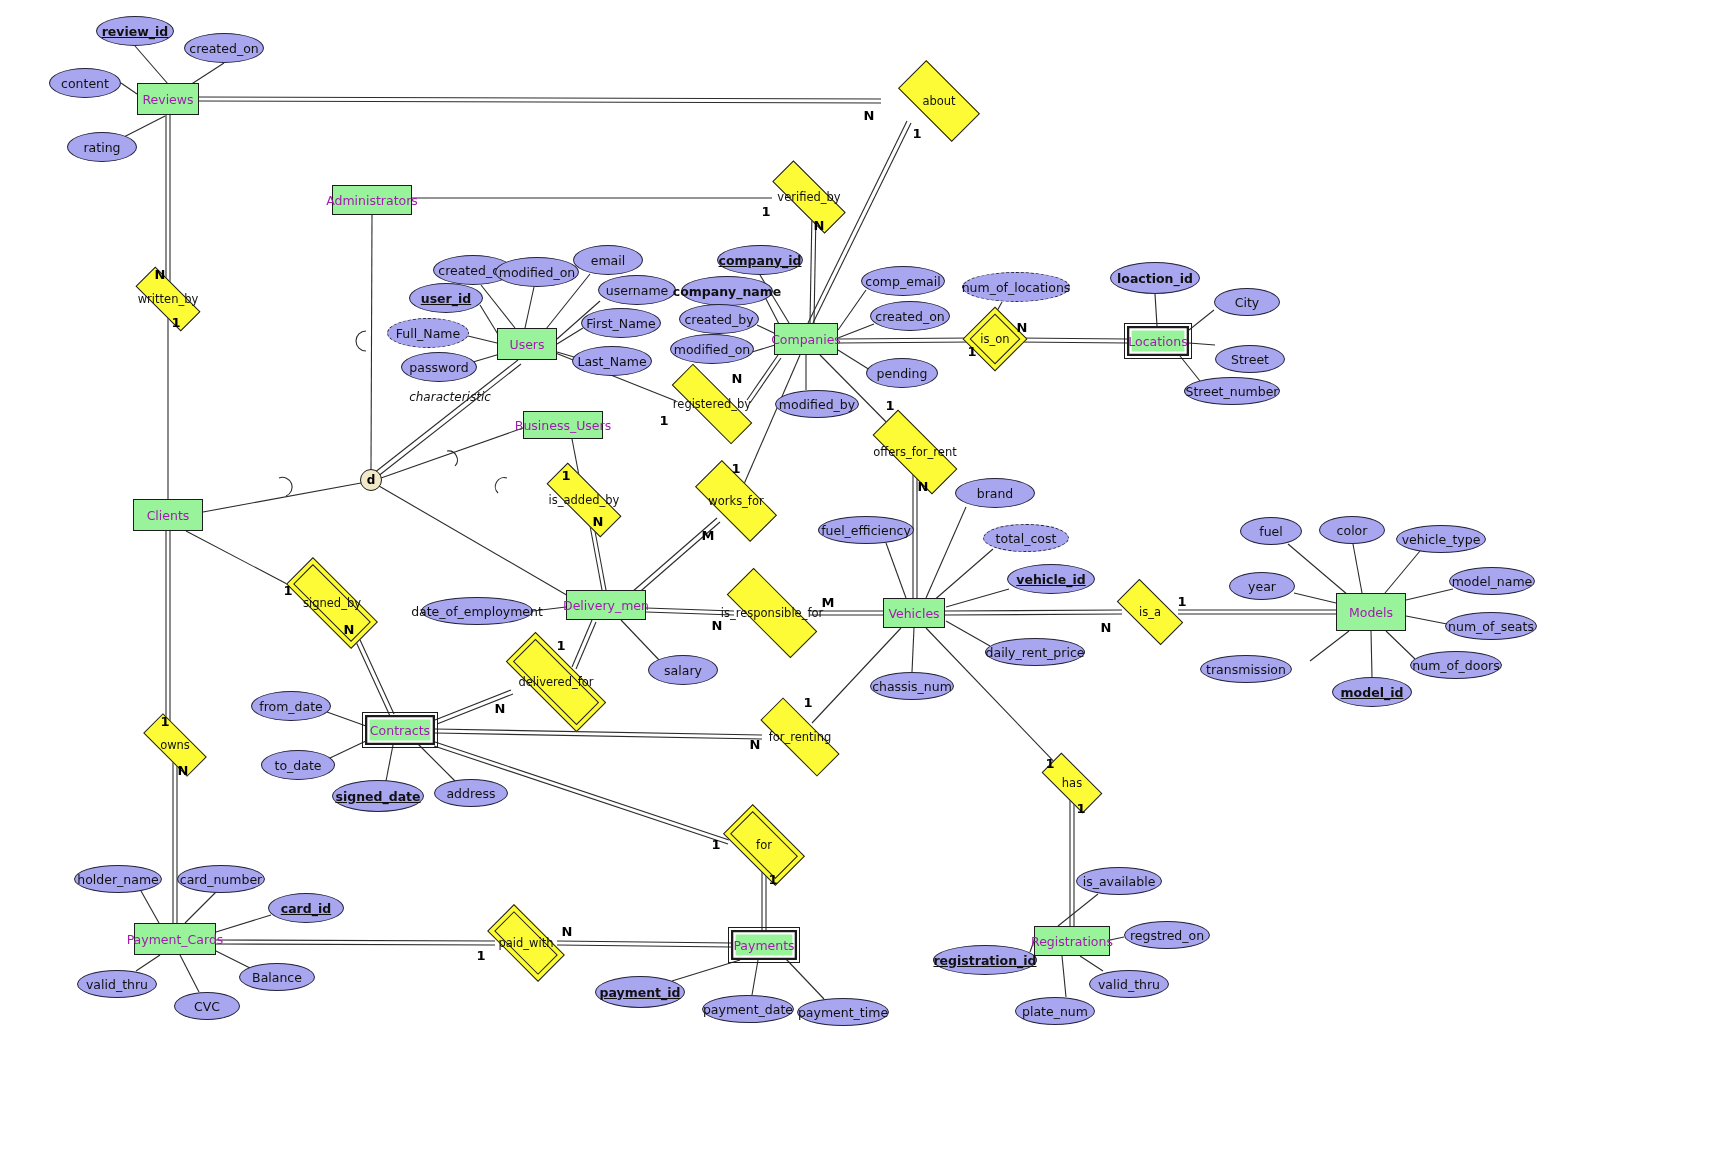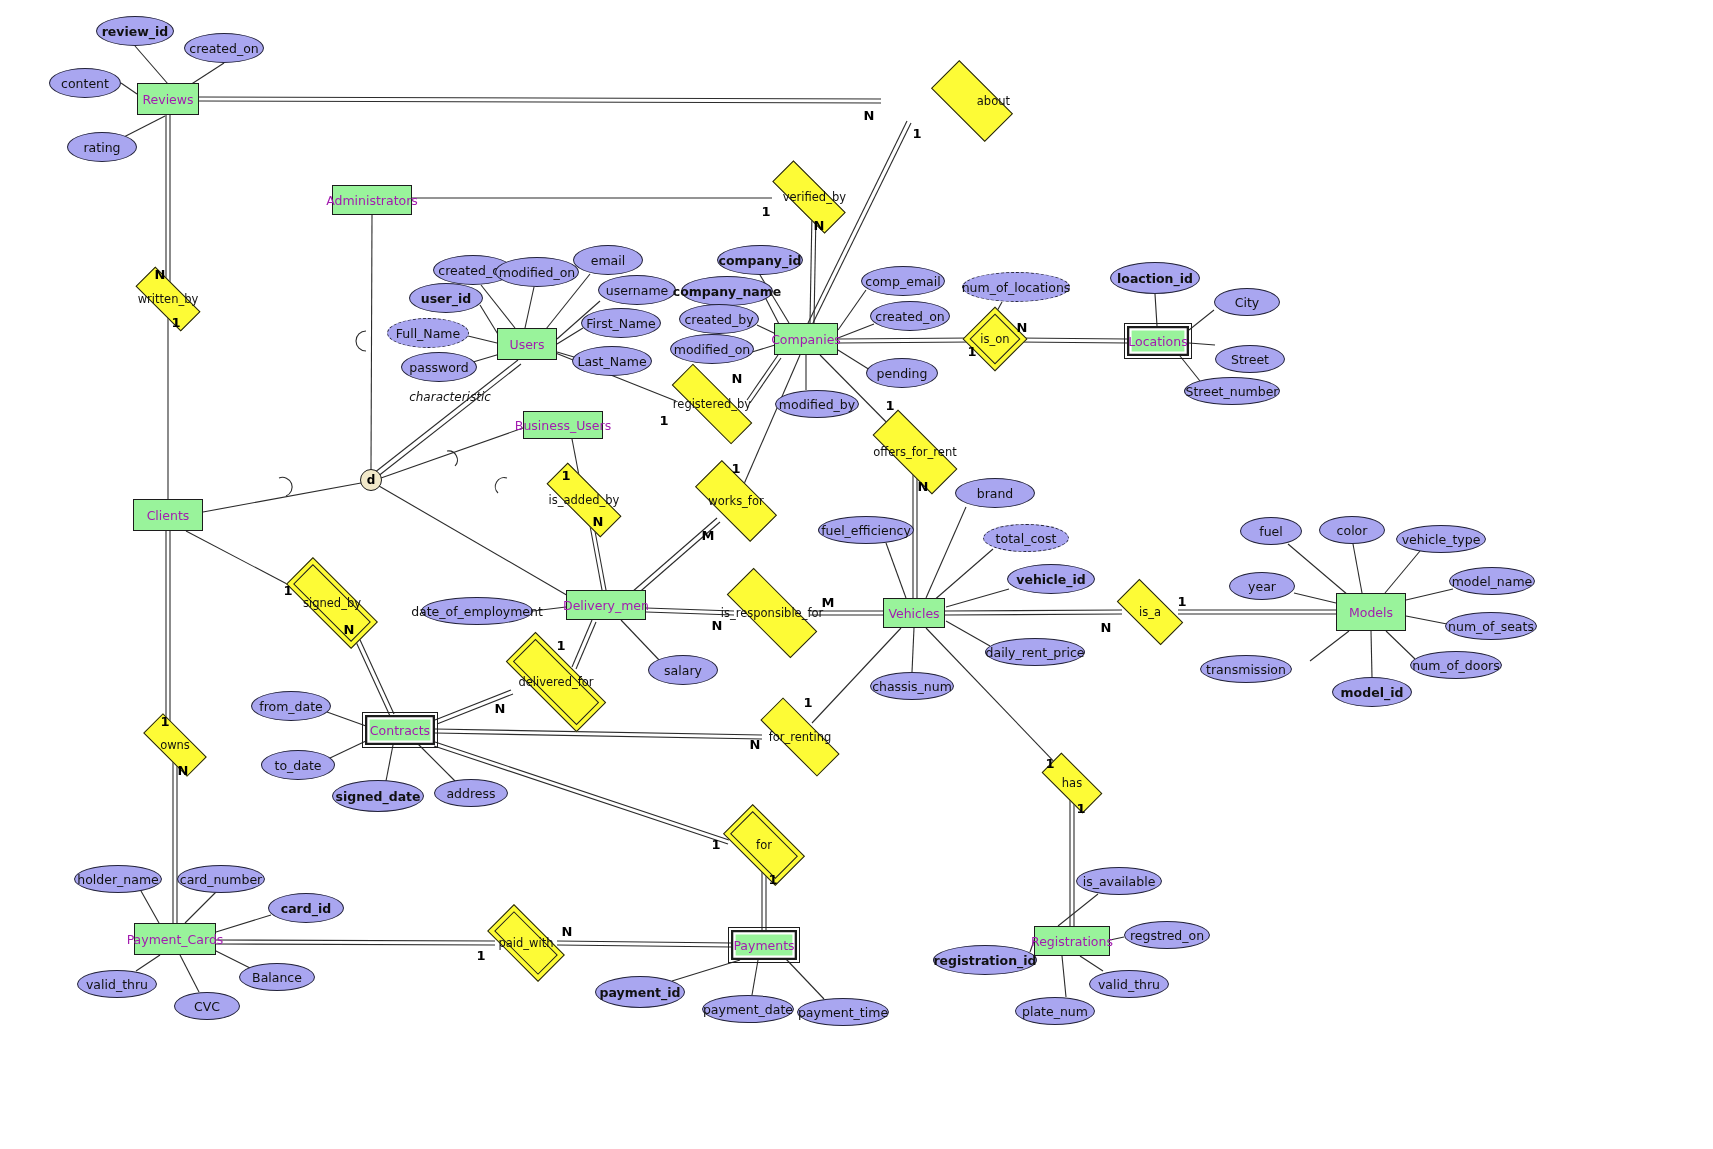--- a/index.html
+++ b/index.html
@@ -9,21 +9,21 @@
 
   .node{position:absolute;transform:translate(-50%,-50%);display:flex;align-items:center;justify-content:center;text-align:center;box-sizing:border-box;}
 
   
   .entity{background:#99f39b;border:1.3px solid #1c1c1c;color:#a21caf;font-size:12.5px;}
   .entity.weak{box-shadow:0 0 0 1.3px #1c1c1c inset, 0 0 0 3.6px #ffffff inset, 0 0 0 0 #000;}
   .entity.weak{border:1.3px solid #1c1c1c;outline:1.3px solid #1c1c1c;outline-offset:2.6px;}
 
   
   .attr{background:#a9a6f0;border:1.2px solid #23233a;border-radius:50%;color:#111;font-size:12.5px;padding:0 6px;}
-  .attr.key span{font-weight:bold;}
+  .attr.key span{font-weight:bold;text-decoration:underline;}
   .attr.derived{border-style:dashed;}
   .attr.pkey span{font-weight:bold;}
 
   
   .rel{color:#111;font-size:11.5px;}
   .rel .dia{position:absolute;left:0;top:0;width:100%;height:100%;background:#fdfb36;border:1.2px solid #1c1c1c;transform:rotate(45deg);box-sizing:border-box;}
   .rel.ident .dia2{position:absolute;left:5px;top:5px;right:5px;bottom:5px;background:transparent;border:1.2px solid #1c1c1c;transform:rotate(45deg);box-sizing:border-box;}
   .rel .rlabel{position:relative;z-index:3;white-space:nowrap;}
 
   
@@ -449,25 +449,25 @@
         <span>registration_id</span>
       </div>
       <div class="node attr" style="left: 1129px; top: 984px; width: 80px; height: 28px;">
         <span>valid_thru</span>
       </div>
       <div class="node attr" style="left: 1055px; top: 1011px; width: 80px; height: 28px;">
         <span>plate_num</span>
       </div>
     </div>
   <div id="relationships-layer">
-      <div class="node rel" style="left: 972px; top: 101px; width: 76px; height: 40px; justify-content: flex-end;">
+      <div class="node rel" style="left: 939px; top: 101px; width: 76px; height: 40px;">
         <div class="dia"></div>
         <span class="rlabel">about</span>
       </div>
-      <div class="node rel" style="left: 809px; top: 197px; width: 74px; height: 30px; justify-content: flex-end;">
+      <div class="node rel" style="left: 809px; top: 197px; width: 74px; height: 30px;">
         <div class="dia"></div>
         <span class="rlabel">verified_by</span>
       </div>
       <div class="node rel" style="left: 168px; top: 299px; width: 64px; height: 28px;">
         <div class="dia"></div>
         <span class="rlabel">written_by</span>
       </div>
       <div class="node rel ident" style="left: 995px; top: 339px; width: 46px; height: 46px;">
         <div class="dia"></div>
         <div class="dia2"></div>

